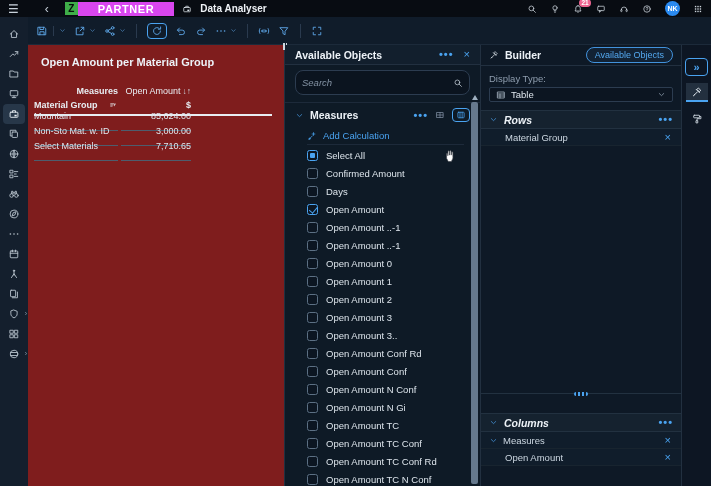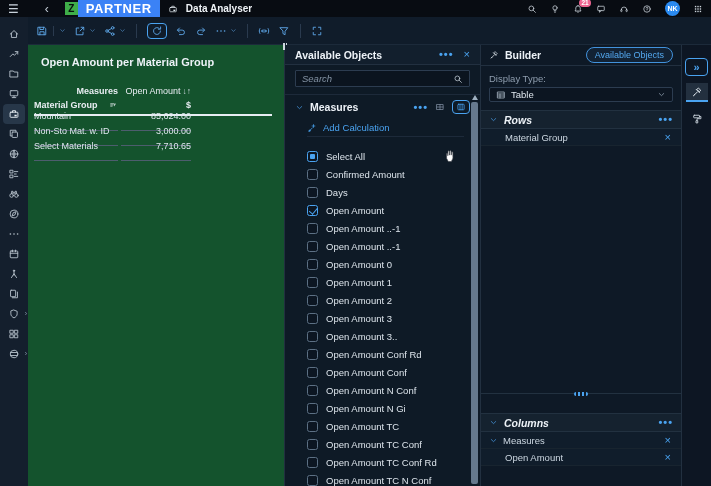--- a/index.html
+++ b/index.html
@@ -10,21 +10,21 @@
   .ic svg{width:12px;height:12px;fill:none;stroke:currentColor;stroke-width:1.2;stroke-linecap:round;stroke-linejoin:round;}
   .s10 svg{width:10px;height:10px;} .s9 svg{width:9px;height:9px;} .chev svg{width:7px;height:7px;}
 
   
   .hdr{height:17px;background:#080c12;display:flex;align-items:center;padding:0 8px;gap:8px;font-size:10px;}
   .menu-glyph{color:#c8d1da;font-size:12px;line-height:1;}
   .back-glyph{color:#c8d1da;font-size:12px;line-height:1;margin-left:18px;}
   .logo{display:flex;align-items:center;margin-left:8px;}
   .logo-z{width:13px;height:13px;background:#3fae49;color:#07110a;font-weight:bold;font-size:10px;
           display:flex;align-items:center;justify-content:center;}
-  .logo-t{background:#3b82f6;color:#fff;font-weight:800;font-size:13px;letter-spacing:.6px;padding:1px 8px;}
+  .logo-t{background:#d946ef;color:#fff;font-weight:800;font-size:11px;letter-spacing:.6px;padding:1px 20px;}
   .app-title{font-weight:bold;font-size:10px;color:#eef2f6;}
   .hdr-right{margin-left:auto;display:flex;align-items:center;gap:13px;color:#cdd5dd;}
   .hdr-ic{position:relative;display:inline-flex;}
   .badge{position:absolute;top:-5px;left:6px;background:#ef6591;color:#fff;font-size:6.5px;font-weight:bold;
          border-radius:5px;padding:0 2.5px;line-height:8px;}
   .avatar{width:15px;height:15px;border-radius:50%;background:#2a8af0;color:#fff;font-size:7px;font-weight:bold;
           display:flex;align-items:center;justify-content:center;}
 
   
   .body-row{display:flex;height:469px;}
@@ -36,21 +36,21 @@
   .main{flex:1;display:flex;flex-direction:column;min-width:0;}
   .toolbar{height:28px;background:#101c2a;display:flex;align-items:center;padding:0 8px;gap:8px;
            border-bottom:1px solid #1c2a3a;color:#5fa8ea;flex:none;}
   .tbtn{display:flex;align-items:center;gap:3px;}
   .tsep{width:1px;height:14px;background:#2a3a4e;margin:0 2px;}
   .boxed{border:1px solid #4aa3f0;border-radius:4px;padding:1px 3px;}
 
   .content{flex:1;display:flex;min-height:0;}
 
   
-  .tpanel{width:257px;flex:none;border-right:1px solid #223040;background:#14532d;position:relative;}
+  .tpanel{width:257px;flex:none;border-right:1px solid #223040;background:#7f1d1d;position:relative;}
   .ttitle{font-size:11px;font-weight:bold;color:#edf2f7;padding:11px 0 0 13px;}
   .tgrid{margin:15px 0 0 6px;font-size:9px;width:238px;}
   .trow{display:flex;align-items:center;}
   .tc1{width:84px;} .tc2{width:70px;margin-left:3px;text-align:right;}
   .hrow1{height:15px;} .hrow1 .tc1{text-align:right;font-weight:bold;color:#e8edf2;}
   .hrow1 .tc2{color:#e8edf2;display:flex;justify-content:flex-end;align-items:center;gap:2px;}
   .sortg{font-size:8.5px;color:#cfd8e0;}
   .hrow2{height:14px;} .hrow2 .tc1{font-weight:bold;color:#e8edf2;display:flex;align-items:center;justify-content:space-between;}
   .hrow2 .tc2{font-weight:bold;color:#e8edf2;}
   .thick{width:238px;border-bottom:2px solid #e8edf2;margin-top:2px;}
@@ -60,29 +60,29 @@
   .splitter i{width:1.5px;height:7px;background:#cfd8e0;display:block;}
 
   
   .apanel{width:196px;flex:none;border-right:1px solid #223040;background:#0e1a26;display:flex;flex-direction:column;position:relative;}
   .ahead{height:20px;display:flex;align-items:center;padding:0 10px;gap:10px;border-bottom:1px solid #223040;background:#121f2d;flex:none;}
   .ahead .t{font-weight:bold;font-size:10.5px;color:#edf2f7;flex:1;}
   .accent{color:#4aa3f0;}
   .xglyph{font-size:11px;line-height:1;}
   .dotsg{font-size:11px;line-height:0.4;letter-spacing:1px;font-weight:bold;}
   .asearch{padding:5px 10px 7px;border-bottom:1px solid #1d2a3a;flex:none;}
-  .searchbox{height:17px;background:#0b141f;border:1px solid #2c3c50;border-radius:1px;display:flex;align-items:center;padding:0 6px;gap:4px;}
+  .searchbox{height:25px;background:#0b141f;border:1px solid #2c3c50;border-radius:8px;display:flex;align-items:center;padding:0 6px;gap:4px;}
   .searchbox .ph{flex:1;font-style:italic;color:#8392a3;font-size:9.5px;}
   .asect{height:24px;display:flex;align-items:center;padding:0 10px;gap:6px;flex:none;}
   .asect .t{font-weight:bold;font-size:10.5px;color:#edf2f7;}
   .asect .right{margin-left:auto;display:flex;align-items:center;gap:7px;}
   .vbox{border:1px solid #4aa3f0;border-radius:4px;padding:1px 3px;color:#4aa3f0;display:inline-flex;}
   .gridic{color:#7e8ca0;}
   .alist{flex:1;overflow:hidden;padding-left:22px;font-size:9.5px;}
-  .acalc{height:18px;display:flex;align-items:center;gap:6px;color:#4aa3f0;border-bottom:1px solid #1d2a3a;margin-right:16px;margin-bottom:10px;}
+  .acalc{height:18px;display:flex;align-items:center;gap:6px;color:#4aa3f0;border-bottom:1px solid #1d2a3a;margin-right:16px;margin-bottom:1px;}
   .aitem{height:18px;display:flex;align-items:center;gap:8px;color:#dde5ec;}
   .cb{width:11px;height:11px;border:1px solid #5c7084;border-radius:2.5px;position:relative;flex:none;background:#0c1622;}
   .cb.checked{border-color:#4aa3f0;}
   .cb.checked::after{content:"";position:absolute;left:2.5px;top:0.5px;width:3.5px;height:6.5px;
      border-right:1.5px solid #4aa3f0;border-bottom:1.5px solid #4aa3f0;transform:rotate(40deg);}
   .cb.indet{border-color:#4aa3f0;}
   .cb.indet::after{content:"";position:absolute;inset:2px;background:#4aa3f0;border-radius:1px;}
   .ascroll{position:absolute;right:2px;top:50px;bottom:0;width:7px;}
   .aarrow{width:0;height:0;border-left:3.5px solid transparent;border-right:3.5px solid transparent;
           border-bottom:5px solid #9fb0c0;margin:0 auto;}

